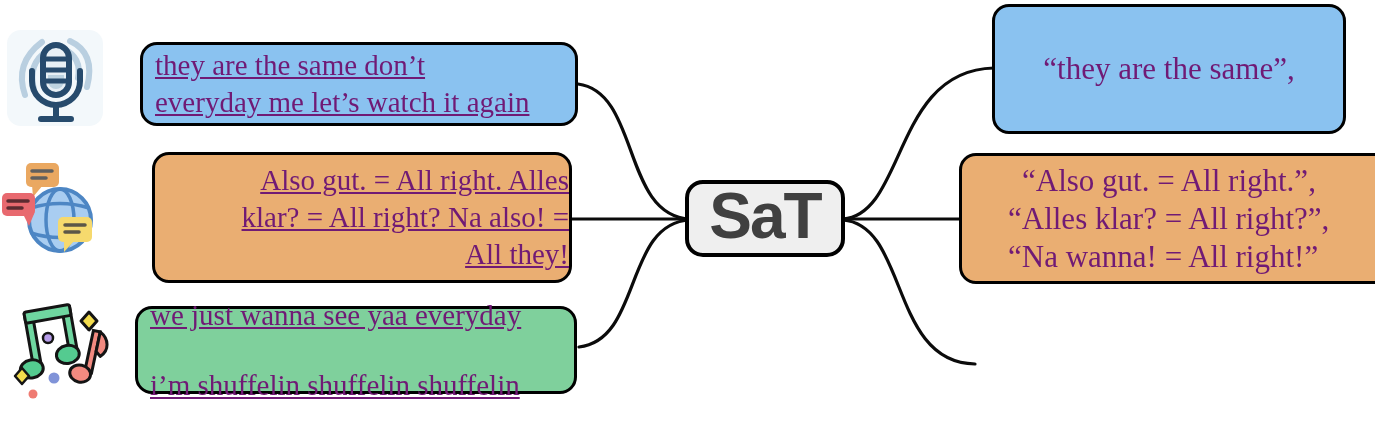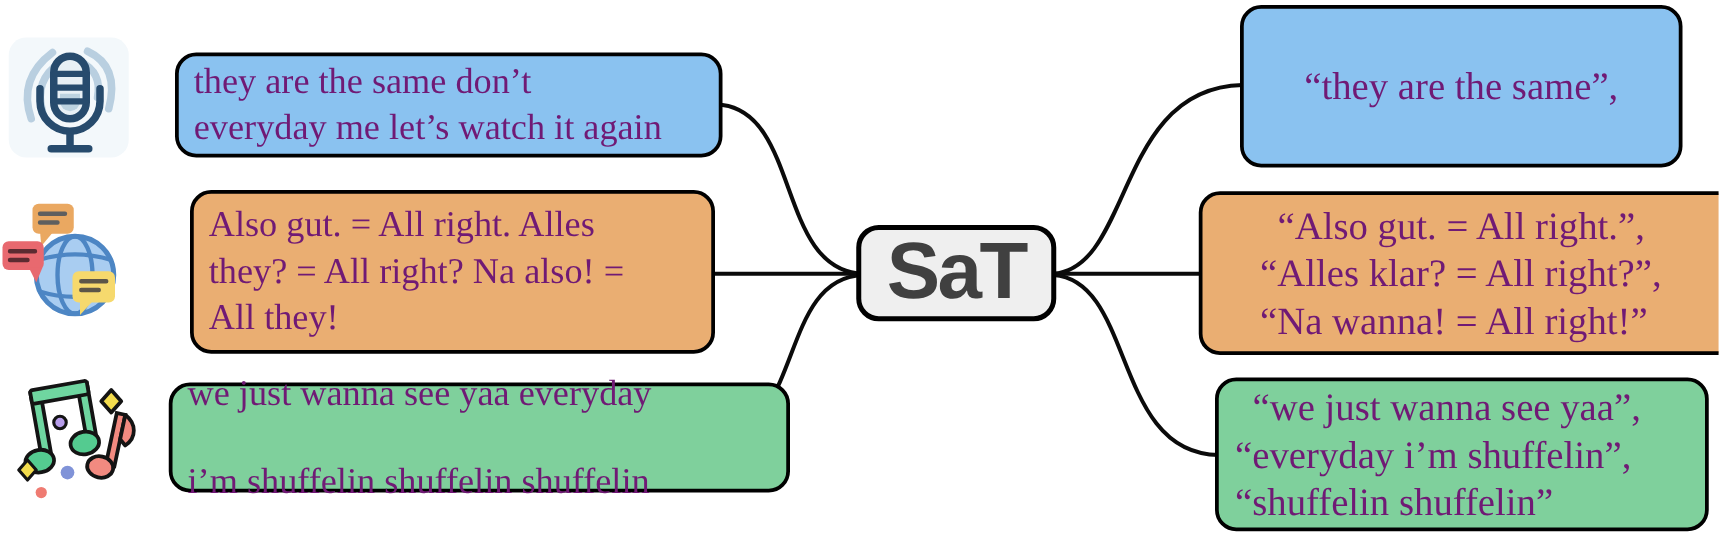--- a/index.html
+++ b/index.html
@@ -18,34 +18,34 @@
   .box{
     position:absolute;
     border:3.5px solid #000;
     border-radius:17px;
     display:flex;flex-direction:column;justify-content:center;
     color:#701a75;
     box-sizing:border-box;
   }
   .box .ln{white-space:nowrap;line-height:38px;}
   .left-box{font-size:29px;}
-  .left-box .ln{padding-left:12px;padding-right:0;line-height:37px;}
+  .left-box .ln{padding-left:12px;padding-right:0;line-height:37px;text-decoration:underline;}
   .right-box{font-size:31px;}
   .right-box.centered{text-align:center;}
   .right-box.ragged .ln{padding-left:13px;padding-right:4px;}
   .right-box.ragged .ln.indent{padding-left:27px;}
 
   .blue{background:#8ac2f0;}
   .orange{background:#eaae72;}
   .green{background:#7fd09c;}
 
   
   .lb{left:140px;top:42px;width:438px;height:84px;}
-  .lo{left:152px;top:152px;width:420px;height:131px;}
-  .lg{left:135px;top:306px;width:497px;height:88px;gap:33px;}
+  .lo{left:152px;top:152px;width:420px;height:131px;align-items:flex-end;}
+  .lg{left:135px;top:306px;width:442px;height:88px;gap:33px;}
   .rb{left:992px;top:4px;width:354px;height:130px;}
   .ro{left:959px;top:153px;width:480px;height:131px;padding-left:33px;}
   .rg{left:972px;top:302px;width:395px;height:123px;}
 
   .node{
     position:absolute;left:685px;top:180px;width:160px;height:77px;
     background:#efefef;border:4px solid #000;border-radius:18px;
     display:flex;align-items:center;justify-content:center;
     font-family:"Liberation Sans","DejaVu Sans",sans-serif;
     font-weight:bold;font-size:64px;letter-spacing:-2px;color:#404040;
@@ -121,21 +121,21 @@
     <circle cx="25" cy="99" r="4.5" fill="#ef7b72"></circle>
   </svg>
 
   <div class="box left-box blue lb">
     <div class="ln">they are the same don’t</div>
     <div class="ln">everyday me let’s watch it again</div>
   </div>
 
   <div class="box left-box orange lo">
     <div class="ln">Also gut. = All right. Alles</div>
-    <div class="ln">they? = All right? Na also! =</div>
+    <div class="ln">klar? = All right? Na also! =</div>
     <div class="ln">All they!</div>
   </div>
 
   <div class="box left-box green lg">
     <div class="ln">we just wanna see yaa everyday</div>
     <div class="ln">i’m shuffelin shuffelin shuffelin</div>
   </div>
 
   <div class="node">
     <span>SaT</span>
@@ -144,19 +144,14 @@
   <div class="box right-box centered blue rb">
     <div class="ln">“they are the same”,</div>
   </div>
 
   <div class="box right-box ragged orange ro">
     <div class="ln indent">“Also gut. = All right.”,</div>
     <div class="ln">“Alles klar? = All right?”,</div>
     <div class="ln">“Na wanna! = All right!”</div>
   </div>
 
-  <div class="box right-box ragged green rg">
-    <div class="ln indent">“we just wanna see yaa”,</div>
-    <div class="ln">“everyday i’m shuffelin”,</div>
-    <div class="ln">“shuffelin shuffelin”</div>
-  </div>
 
 </div>
 
 </body></html>

